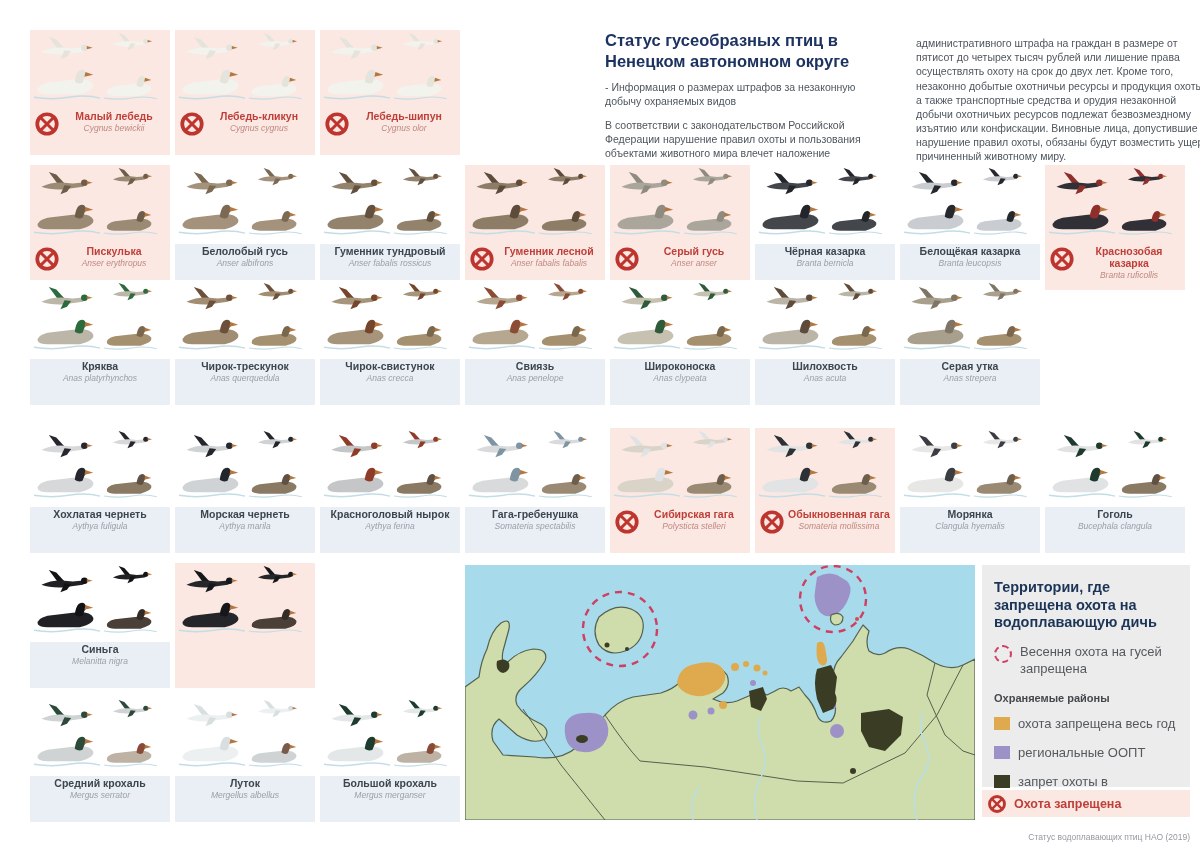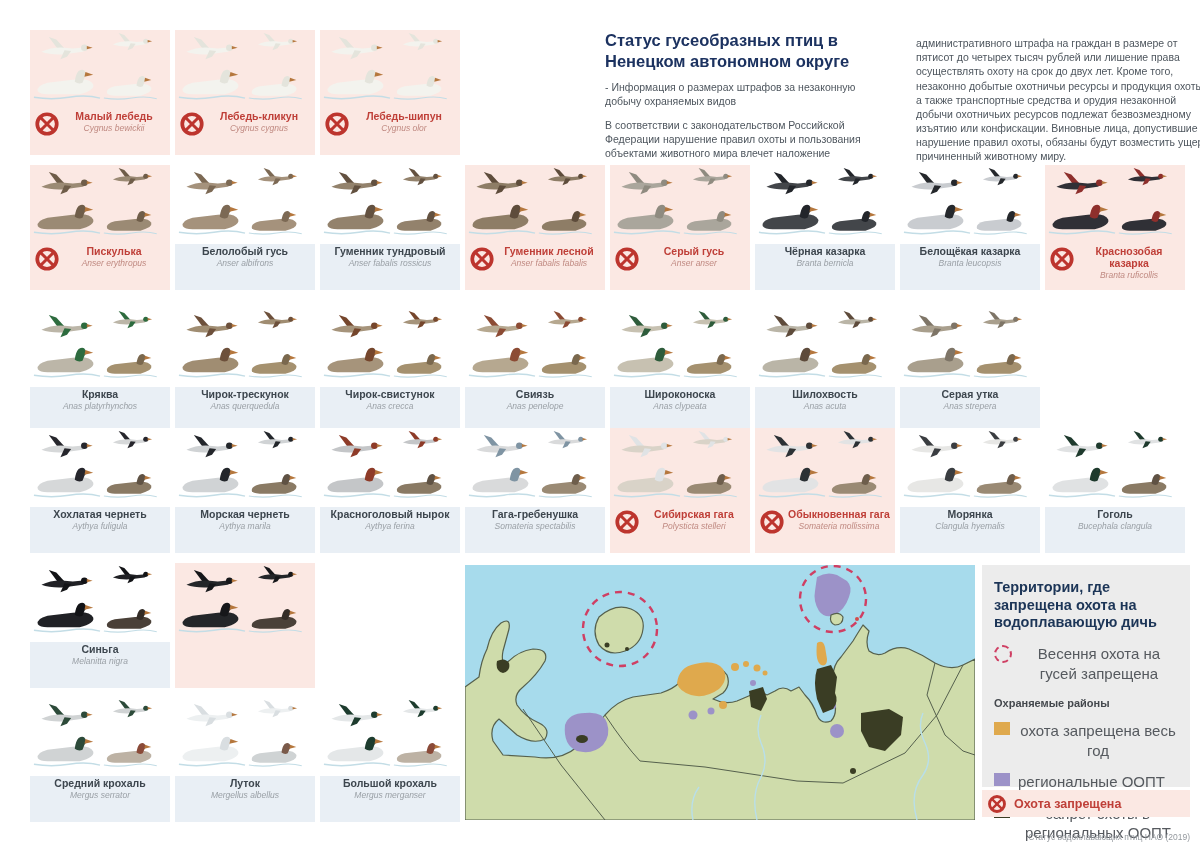--- a/index.html
+++ b/index.html
@@ -33,21 +33,21 @@
   .land{fill:var(--map-land);stroke:#55604d;stroke-width:1.2;stroke-linejoin:round;}
   .border{fill:none;stroke:#55604d;stroke-width:1;}
   .river{fill:none;stroke:#b9dfe9;stroke-width:1.4;}
   .zo{fill:var(--zone-orange);} .zp{fill:var(--zone-purple);} .zd{fill:var(--zone-dark);}
   .dash{fill:none;stroke:var(--dashed-red);stroke-width:2.4;stroke-dasharray:7 6;}
 
   .legend{position:absolute;left:982px;top:565px;width:208px;height:222px;background:var(--legend-bg);
           box-sizing:border-box;padding:14px 12px;}
   .legend h2{margin:0;font-size:14.5px;line-height:1.22;color:#1c3557;}
   .leg-row{display:flex;align-items:flex-start;margin-top:12px;gap:8px;}
-  .leg-label{font-size:15px;line-height:1.3;color:#55595e;text-align:center;}
+  .leg-label{font-size:13px;line-height:1.3;color:#55595e;}
   .leg-dash{width:14px;height:14px;flex:0 0 14px;border:2px dashed var(--dashed-red);border-radius:50%;margin-top:1px;}
   .leg-head{margin-top:14px;font-size:11px;font-weight:bold;color:#44484d;}
   .swatch{width:16px;height:13px;flex:0 0 16px;margin-top:1px;}
   .banner{position:absolute;left:982px;top:790px;width:208px;height:27px;background:var(--pink-bg);
           display:flex;align-items:center;padding-left:5px;box-sizing:border-box;}
   .banner .no-icon{width:20px;height:20px;flex:0 0 20px;}
   .banner .no-icon svg{width:20px;height:20px;}
   .banner span.txt{font-size:12.5px;font-weight:bold;color:#bf3f38;margin-left:5px;}
   .credit{position:absolute;left:900px;top:832px;width:290px;text-align:right;font-size:8.5px;color:#94999e;}
 </style>
@@ -517,21 +517,21 @@
               <path d="M7.5 7.5 L20.5 20.5 M20.5 7.5 L7.5 20.5" stroke="currentColor" stroke-width="3.2" fill="none"></path>
             </svg>
       </span>
       <span class="cap-text">
         <span class="sp-name">Краснозобая казарка</span>
         <span class="sp-latin">Branta ruficollis</span>
       </span>
     </div>
   </div>
     </div>
-  <div class="row" style="top:308px">
+  <div class="row" style="top:280px">
       <div class="card">
     <div class="ill">
       <svg class="birds" viewBox="0 0 140 80">
         <g transform="translate(8,6) scale(0.85)">
           <path class="bh" d="M22 15 L11 0 L20 3 L30 14 Z" fill="#2d6b3e"></path>
           <path class="bb" d="M2 18 Q14 12 30 13 L40 14 Q50 14 57 11 Q61 14 52 18 L30 21 Q13 22 2 18 Z" fill="#bcb6a8"></path>
           <path class="bh" d="M30 16 L25 27 L33 24 L38 17 Z" fill="#2d6b3e"></path>
           <circle class="bh" cx="54" cy="13" r="4" fill="#2d6b3e"></circle>
           <path d="M57 11 L64 13 L57 15 Z" fill="#b5773d"></path>
         </g>

